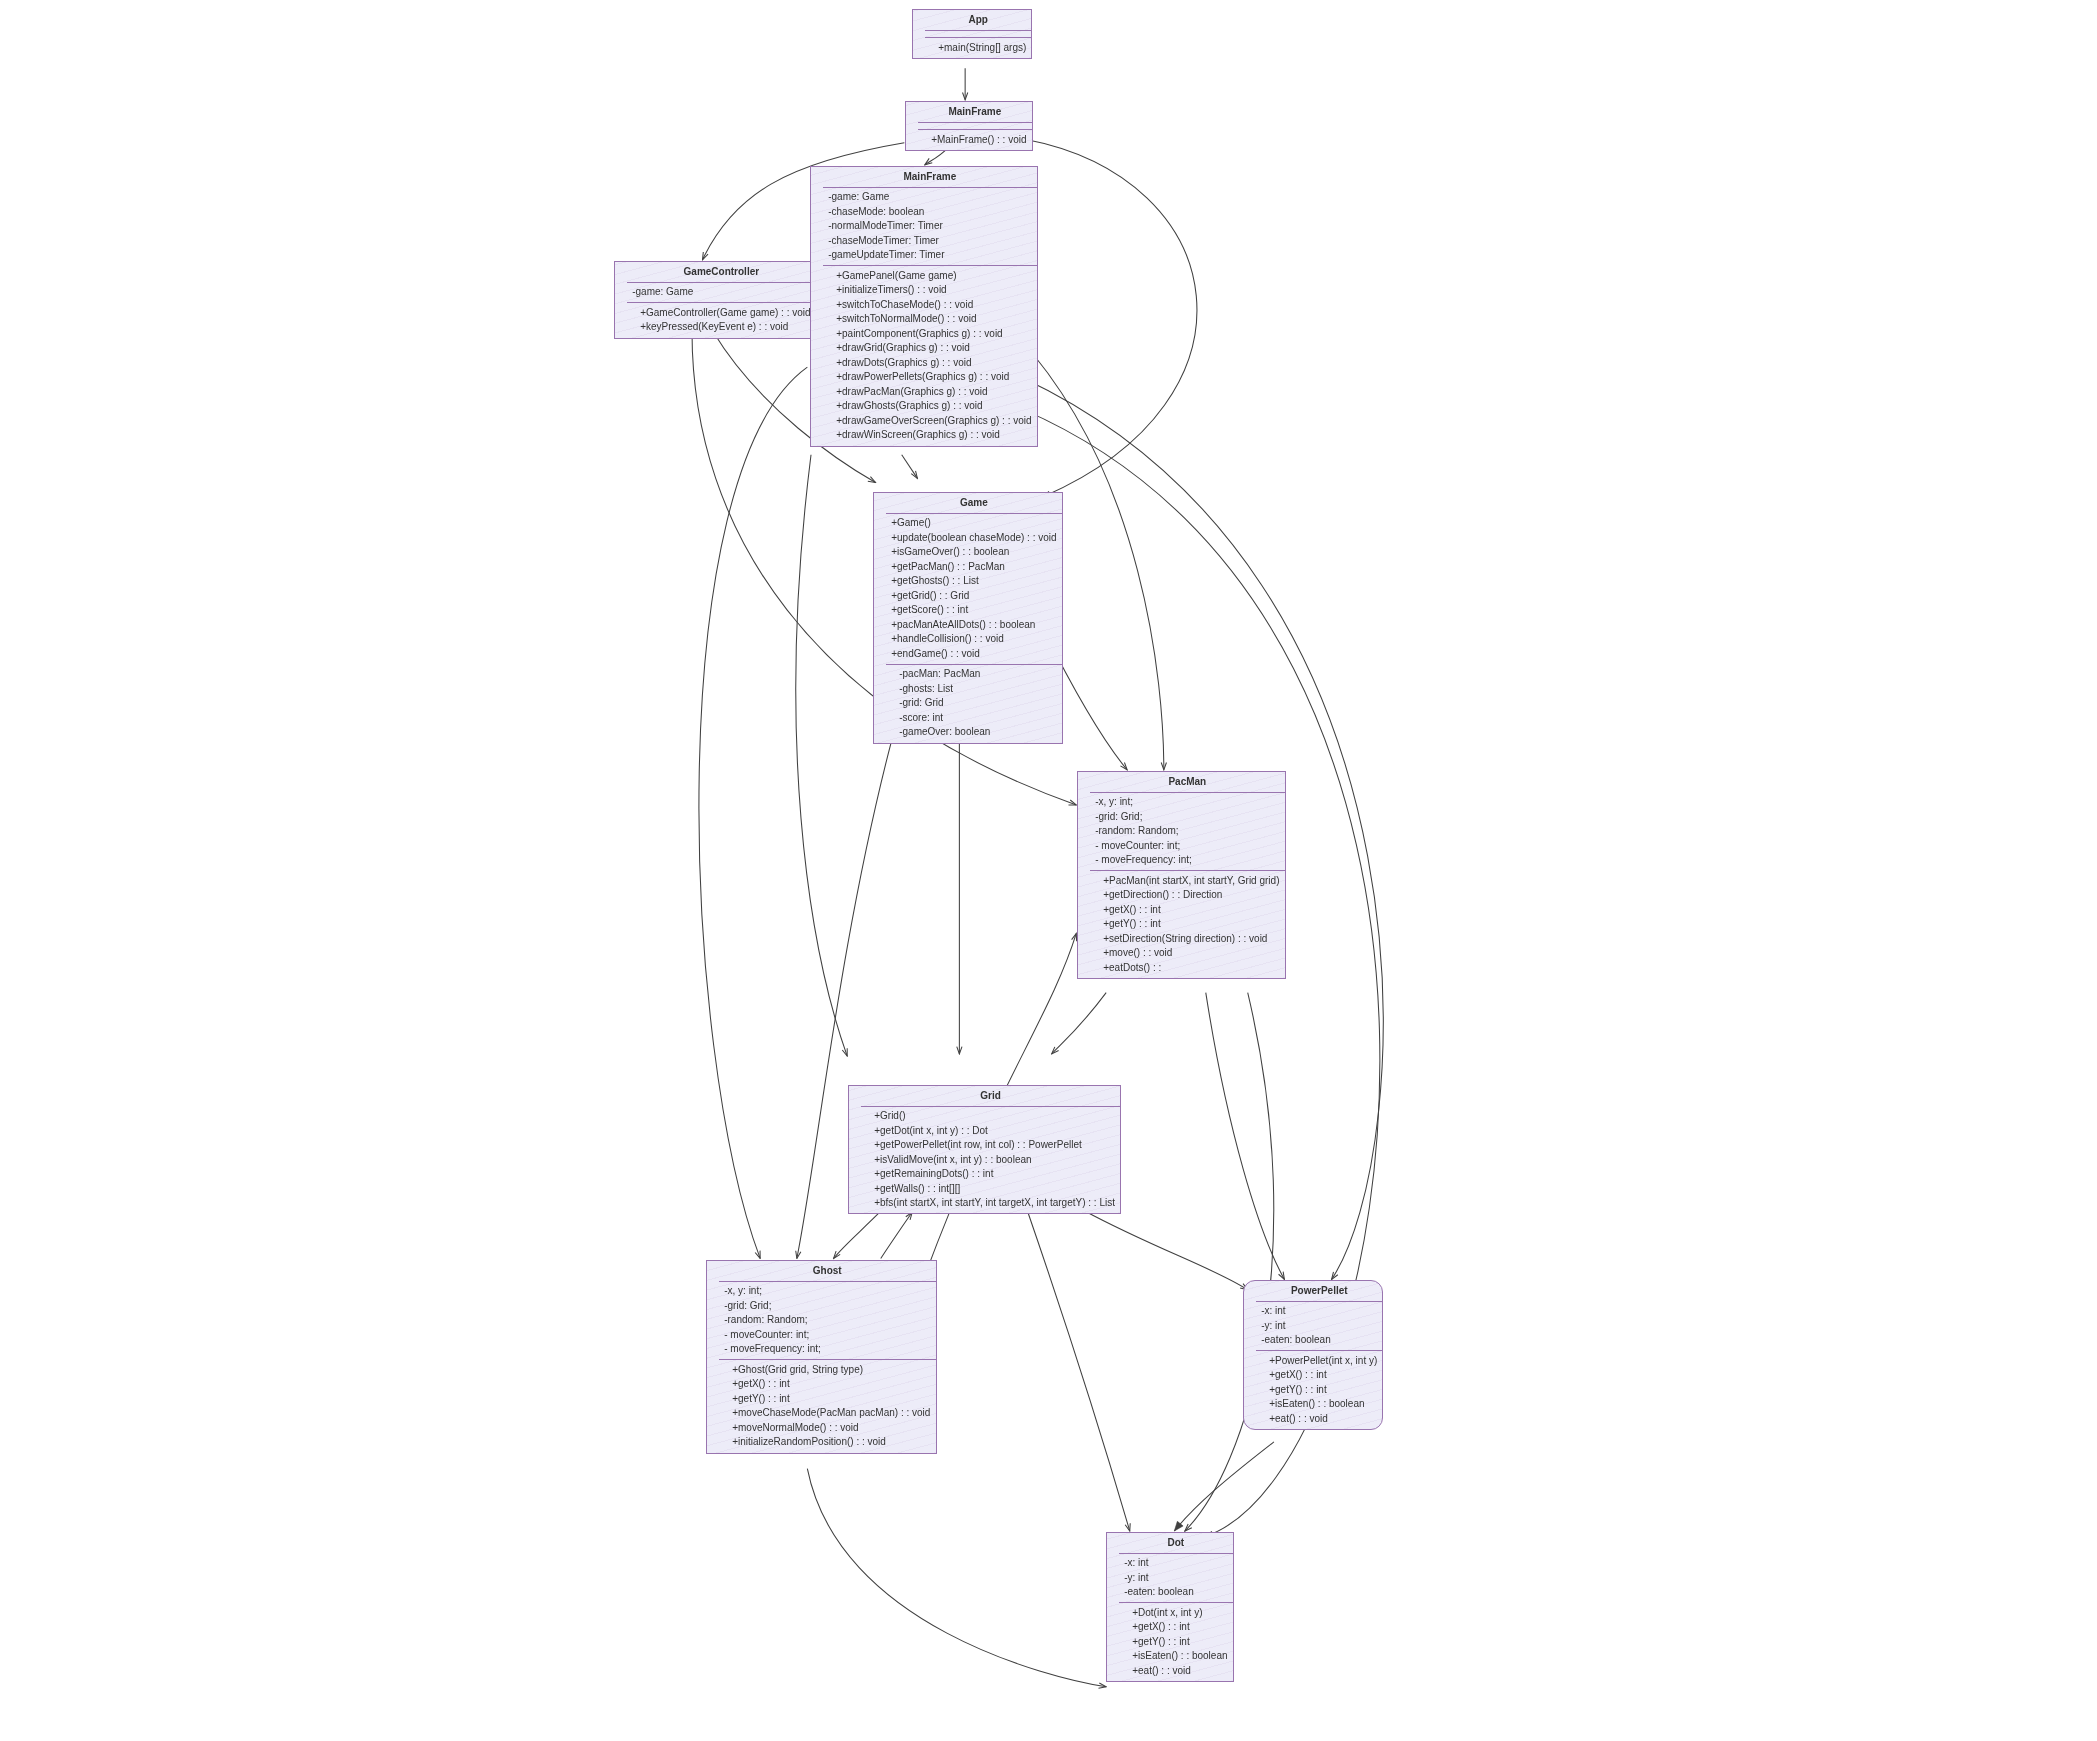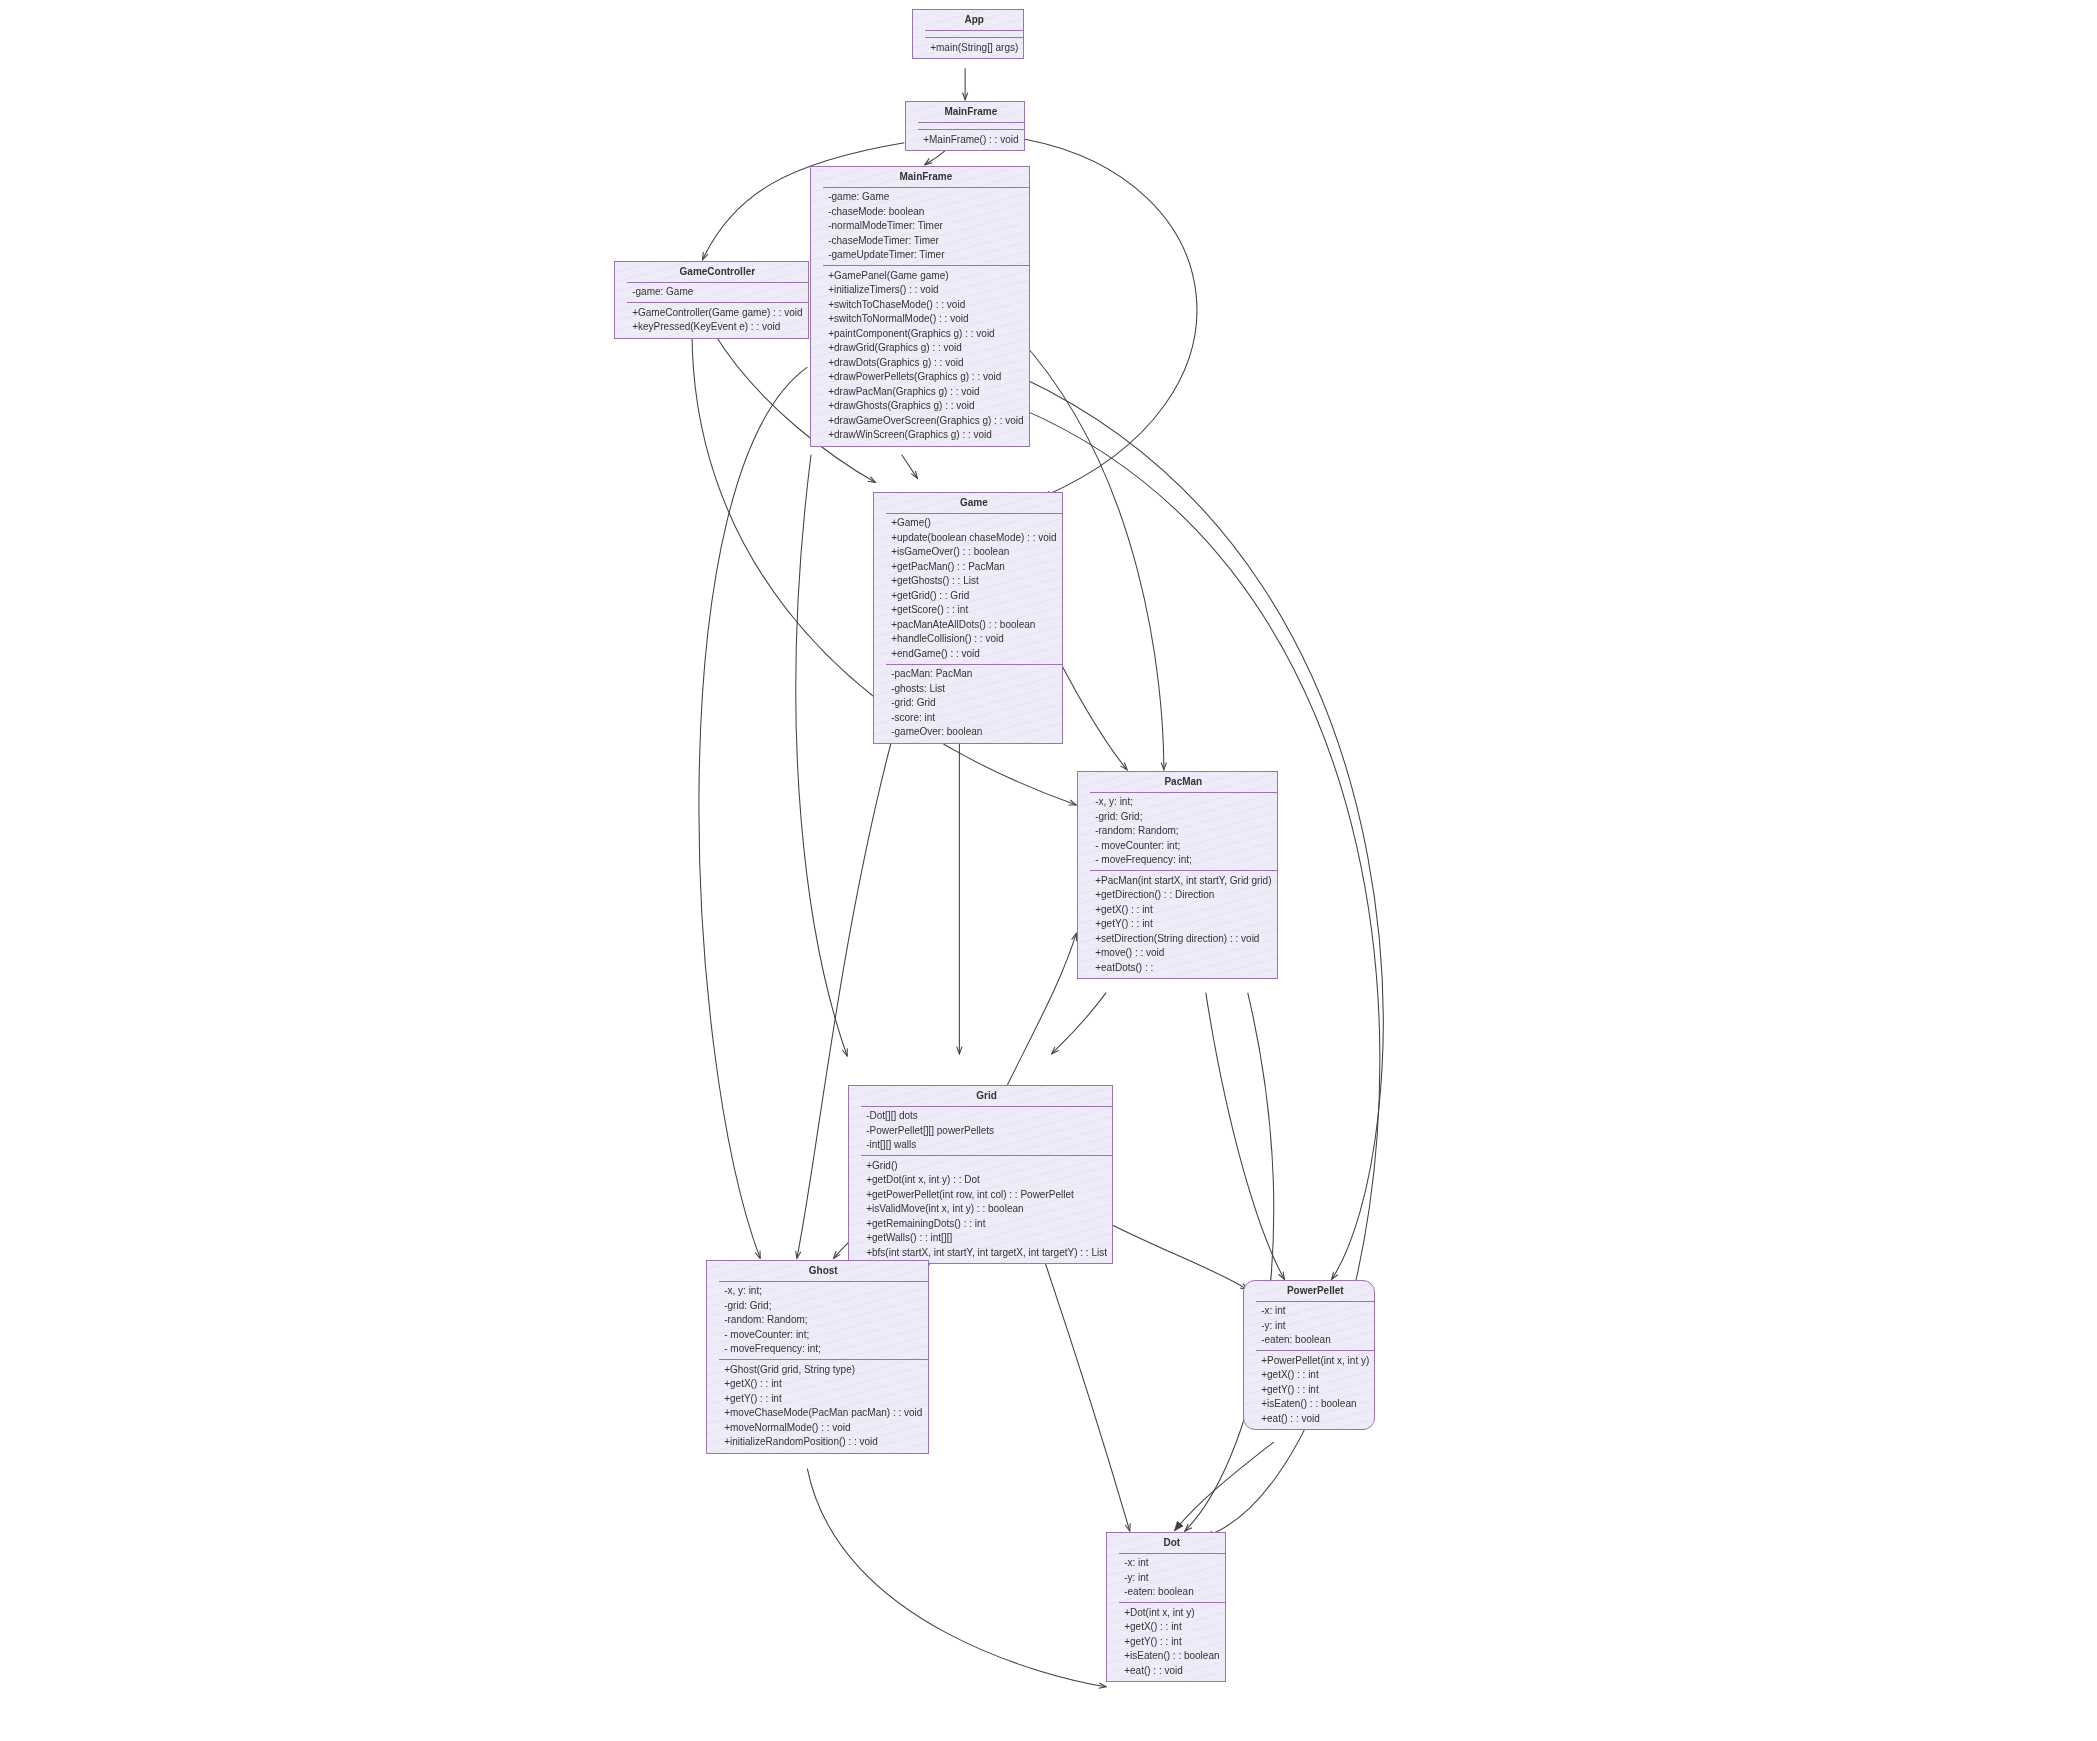--- a/index.html
+++ b/index.html
@@ -41,21 +41,21 @@
       font-weight: 700;
       text-align: center;
       padding: 3.1px 5.2px;
       border-bottom: 0.8px solid #9974af;
       white-space: nowrap;
     }
     .uml .section {
       border-bottom: 0.8px solid #9974af;
       padding: 2.1px 5.2px 3.1px 5.2px;
     }
-    .uml .section:last-child { border-bottom: none; }
+    .uml .section:last-child { border-bottom: none; margin-left: 8px; }
     .uml .row {
       white-space: nowrap;
       padding: 0.5px 0;
     }
   </style>
 </head>
 <body>
 
 <div class="stage">
 
@@ -213,25 +213,20 @@
     <div class="row">+getY() : : int</div>
     <div class="row">+setDirection(String direction) : : void</div>
     <div class="row">+move() : : void</div>
     <div class="row">+eatDots() : :</div>
   </div>
 </div>
 
 <div class="uml" style="left:848px; top:1085px;">
   <div class="title">Grid</div>
   <div class="section">
-    <div class="row">-Dot[][] dots</div>
-    <div class="row">-PowerPellet[][] powerPellets</div>
-    <div class="row">-int[][] walls</div>
-  </div>
-  <div class="section">
     <div class="row">+Grid()</div>
     <div class="row">+getDot(int x, int y) : : Dot</div>
     <div class="row">+getPowerPellet(int row, int col) : : PowerPellet</div>
     <div class="row">+isValidMove(int x, int y) : : boolean</div>
     <div class="row">+getRemainingDots() : : int</div>
     <div class="row">+getWalls() : : int[][]</div>
     <div class="row">+bfs(int startX, int startY, int targetX, int targetY) : : List</div>
   </div>
 </div>
 

